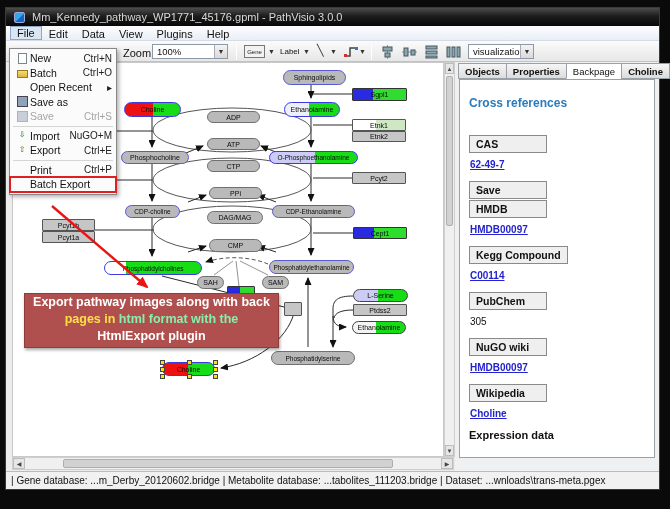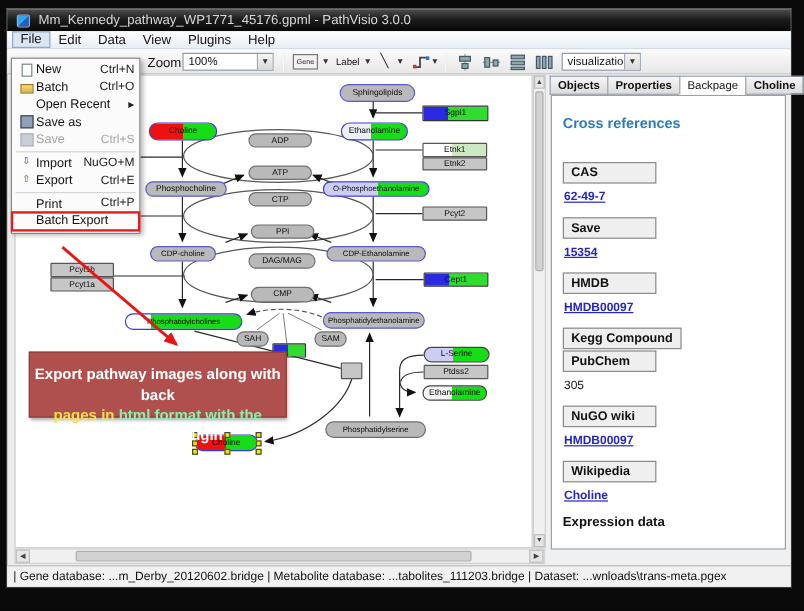--- a/index.html
+++ b/index.html
@@ -30,21 +30,21 @@
   
   .canvas{left:12px;top:62px;width:432px;height:395px;background:#fff;border:1px solid #c9c9c9;}
   .edges{left:0;top:0;width:670px;height:509px;pointer-events:none;z-index:2;}
   .nodes{left:0;top:0;width:670px;height:509px;z-index:3;pointer-events:none;}
   .pnode{position:absolute;display:flex;align-items:center;justify-content:center;border:1px solid #666;font-size:7px;color:#0a0a0a;white-space:nowrap;pointer-events:auto;}
   .pnode.pill{border-radius:8px;}
   .pnode.pbox{border-radius:1px;}
   .handle{position:absolute;width:5px;height:5px;background:#f7e400;border:1px solid #444;}
 
   
-  .annotation{left:24px;top:293px;width:215px;height:55px;background:var(--annot-bg,#b0504e);border:1px solid #8e3c3c;box-shadow:1px 2px 3px rgba(0,0,0,.35);z-index:8;font-weight:bold;font-size:12.5px;line-height:1.35;text-align:center;padding-top:10px;color:#fff;}
+  .annotation{left:24px;top:293px;width:255px;height:55px;background:var(--annot-bg,#b0504e);border:1px solid #8e3c3c;box-shadow:1px 2px 3px rgba(0,0,0,.35);z-index:8;font-weight:bold;font-size:12.5px;line-height:1.35;text-align:center;padding-top:0;color:#fff;}
   .overlay{left:0;top:0;width:670px;height:509px;pointer-events:none;z-index:12;}
 
   
   .popup{left:9px;top:48px;width:108px;background:#fbfbfb;border:1px solid #888;box-shadow:2px 2px 4px rgba(0,0,0,.3);z-index:10;padding:2px 0;}
   .fm-item{display:flex;align-items:center;height:14.5px;padding:0 4px 0 4px;font-size:10.5px;color:#111;}
   .fm-item.hl{outline:2px solid #e02020;outline-offset:-1px;}
   .fm-item.disabled{color:#a5a5a5;}
   .fm-item.disabled .ic{opacity:.4;}
   .fm-icon-col{width:16px;display:flex;justify-content:center;}
   .fm-label{flex:1;white-space:nowrap;}
@@ -333,23 +333,23 @@
       <div class="tab">Objects</div>
       <div class="tab">Properties</div>
       <div class="tab active">Backpage</div>
       <div class="tab">Choline</div>
       <div class="tab">Legend</div>
     </div>
   <div class="abs panel-content">
     <div class="xref-title">Cross references</div>
     <div id="xref-list">
         <div><div class="xref-head">CAS</div><div class="xref-val"><span class="xref-link">62-49-7</span></div></div>
-        <div><div class="xref-head">Save</div><div class="xref-val"><span class="xref-link">15354</span></div></div>
+        <div><div class="xref-head">Save</div></div>
         <div><div class="xref-head">HMDB</div><div class="xref-val"><span class="xref-link">HMDB00097</span></div></div>
-        <div><div class="xref-head">Kegg Compound</div></div>
+        <div><div class="xref-head">Kegg Compound</div><div class="xref-val"><span class="xref-link">C00114</span></div></div>
         <div><div class="xref-head">PubChem</div><div class="xref-val"><span class="xref-plain">305</span></div></div>
         <div><div class="xref-head">NuGO wiki</div><div class="xref-val"><span class="xref-link">HMDB00097</span></div></div>
         <div><div class="xref-head">Wikipedia</div><div class="xref-val"><span class="xref-link">Choline</span></div></div>
       </div>
     <div class="xref-footer">Expression data</div>
   </div>
 
   <div class="abs statusbar">
     <span class="status-text">| Gene database: ...m_Derby_20120602.bridge | Metabolite database: ...tabolites_111203.bridge | Dataset: ...wnloads\trans-meta.pgex</span>
   </div>

